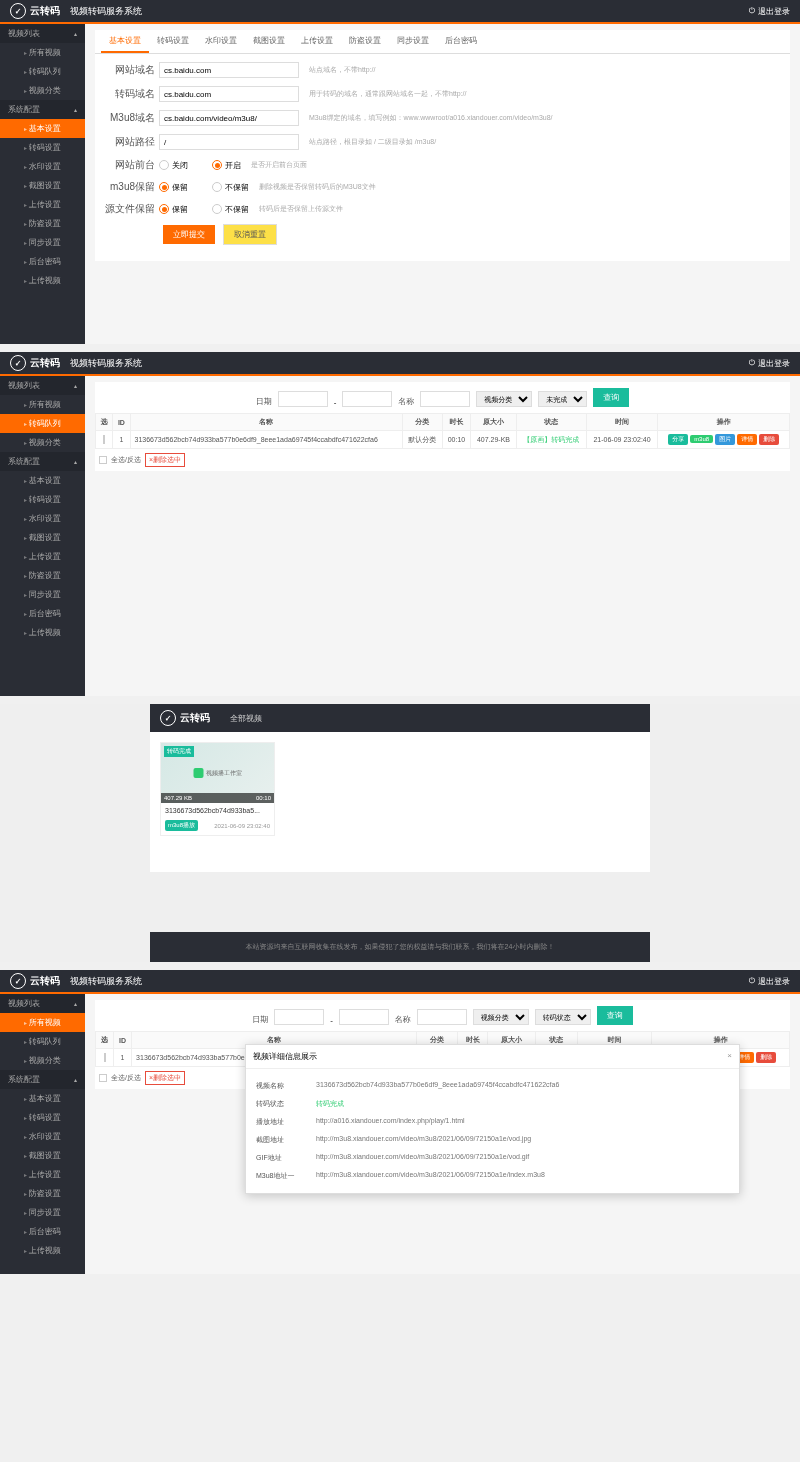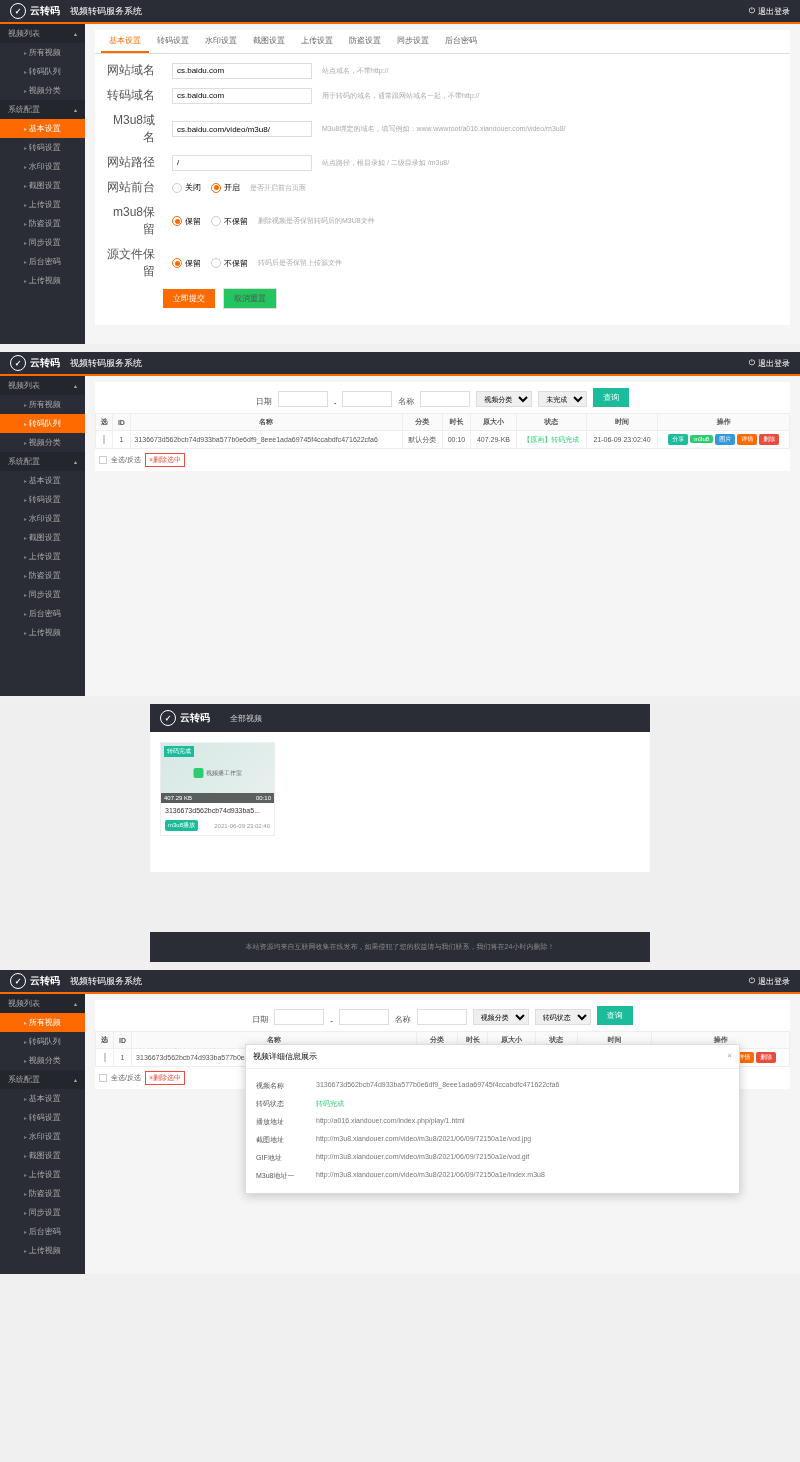--- a/index.html
+++ b/index.html
@@ -17,31 +17,31 @@
 .sidebar-group::after{content:"▴";font-size:6px}
 .sidebar-item{padding:4px 8px 4px 24px;font-size:8px;cursor:pointer}
 .sidebar-item.active{background:#ff6a00;color:#fff}
 .sidebar-item::before{content:"▸ ";font-size:6px;opacity:0.6}
 .content{flex:1;padding:6px 10px;background:#f5f5f5;position:relative}
 .tabs{display:flex;border-bottom:1px solid #ddd;background:#fff;padding:0 6px}
 .tab{padding:5px 8px;font-size:8px;color:#666;cursor:pointer}
 .tab.active{color:#ff6a00;border-bottom:2px solid #ff6a00}
 .form-panel{background:#fff;padding:8px 10px}
 .form-row{display:flex;align-items:center;margin-bottom:8px}
-.form-label{width:50px;text-align:right;font-size:12px;color:#555;margin-right:17px}
+.form-label{width:50px;text-align:right;font-size:10px;color:#555;margin-right:4px}
 .form-input{width:140px;height:16px;border:1px solid #ddd;padding:0 4px;font-size:8px}
 .form-hint{font-size:7px;color:#aaa;margin-left:10px}
-.radio-group{display:flex;gap:10px;align-items:center}
+.radio-group{display:flex;gap:24px;align-items:center}
 .radio{display:flex;align-items:center;font-size:8px;gap:3px}
 .radio-dot{width:10px;height:10px;border:1px solid #ccc;border-radius:50%;display:inline-flex;align-items:center;justify-content:center}
 .radio-dot.checked{border-color:#ff6a00}
 .radio-dot.checked::after{content:"";width:5px;height:5px;background:#ff6a00;border-radius:50%}
 .btn{padding:4px 10px;font-size:8px;border:none;cursor:pointer}
 .btn-primary{background:#ff6a00;color:#fff}
-.btn-default{background:#22c55e;border:1px solid #ddd;color:#555}
+.btn-default{background:#fde047;border:1px solid #ddd;color:#555}
 .btn-teal{background:#1abc9c;color:#fff}
 .query-bar{background:#fff;padding:6px;display:flex;align-items:flex-end;gap:6px;justify-content:center}
 .query-label{font-size:8px;color:#555}
 .query-input{height:16px;border:1px solid #ddd;width:50px;font-size:7px;padding:0 3px}
 .query-select{height:16px;border:1px solid #ddd;font-size:7px;padding:0 3px}
 table{width:100%;border-collapse:collapse;background:#fff;font-size:7px}
 th,td{border:1px solid #eee;padding:3px 4px;text-align:center;color:#555}
 th{background:#fafafa}
 .badge{padding:1px 4px;border-radius:2px;color:#fff;font-size:6px;margin:0 1px;display:inline-block}
 .bg-teal{background:#1abc9c}

